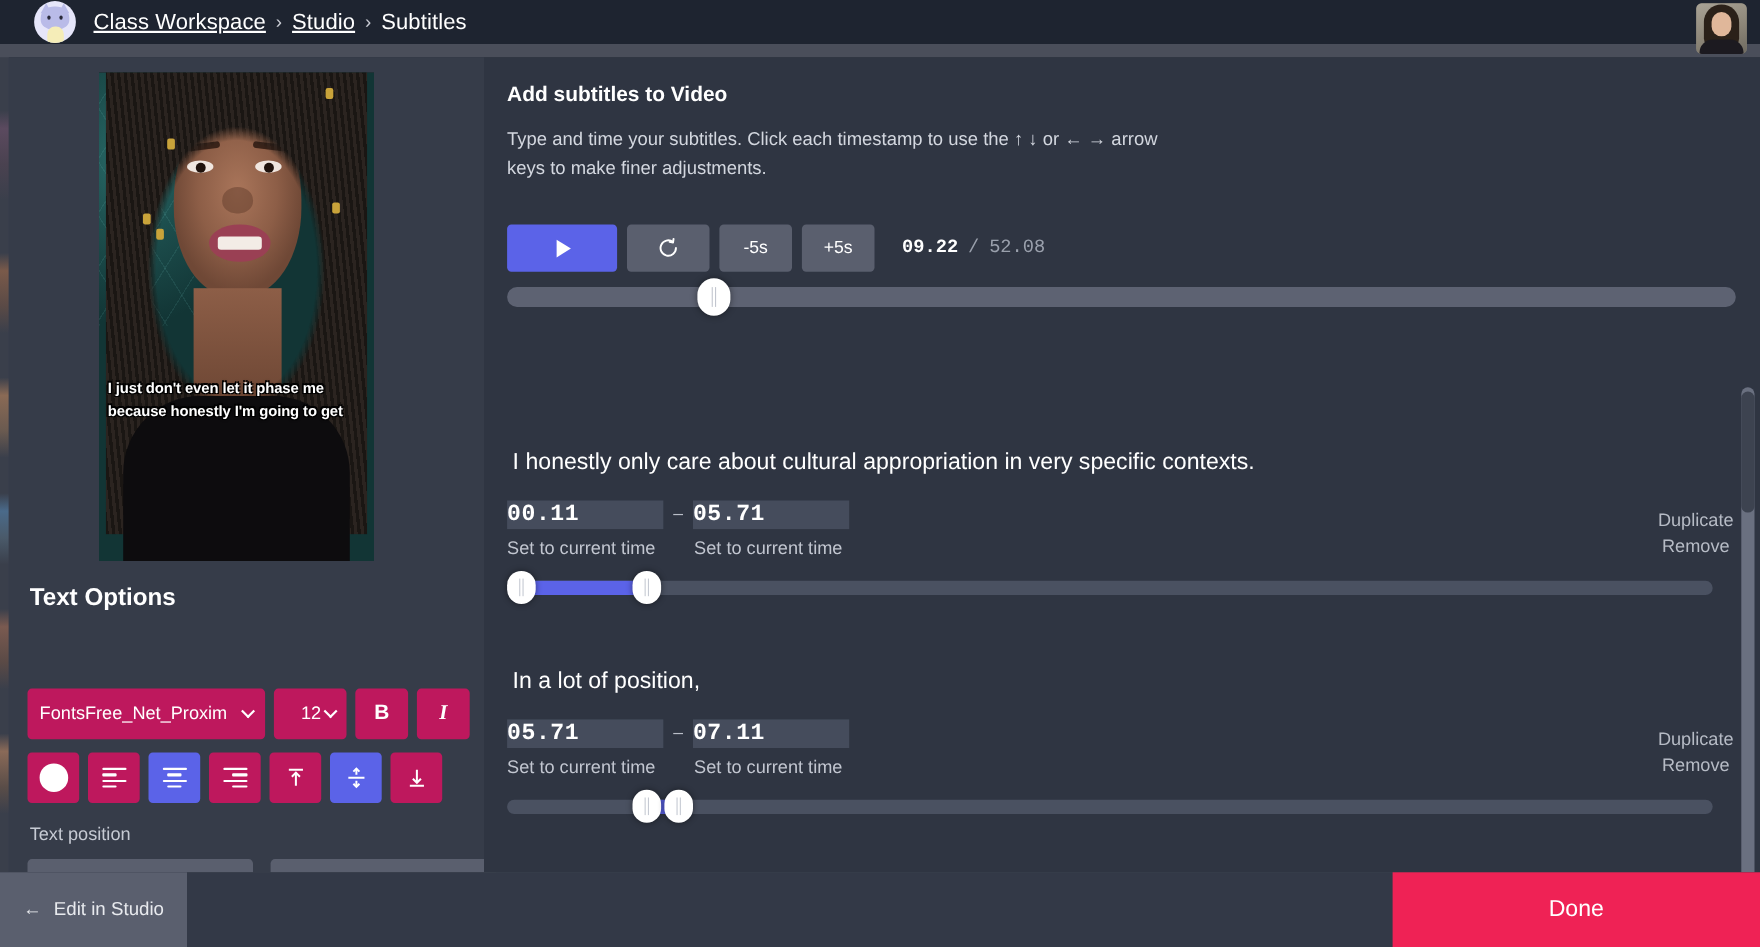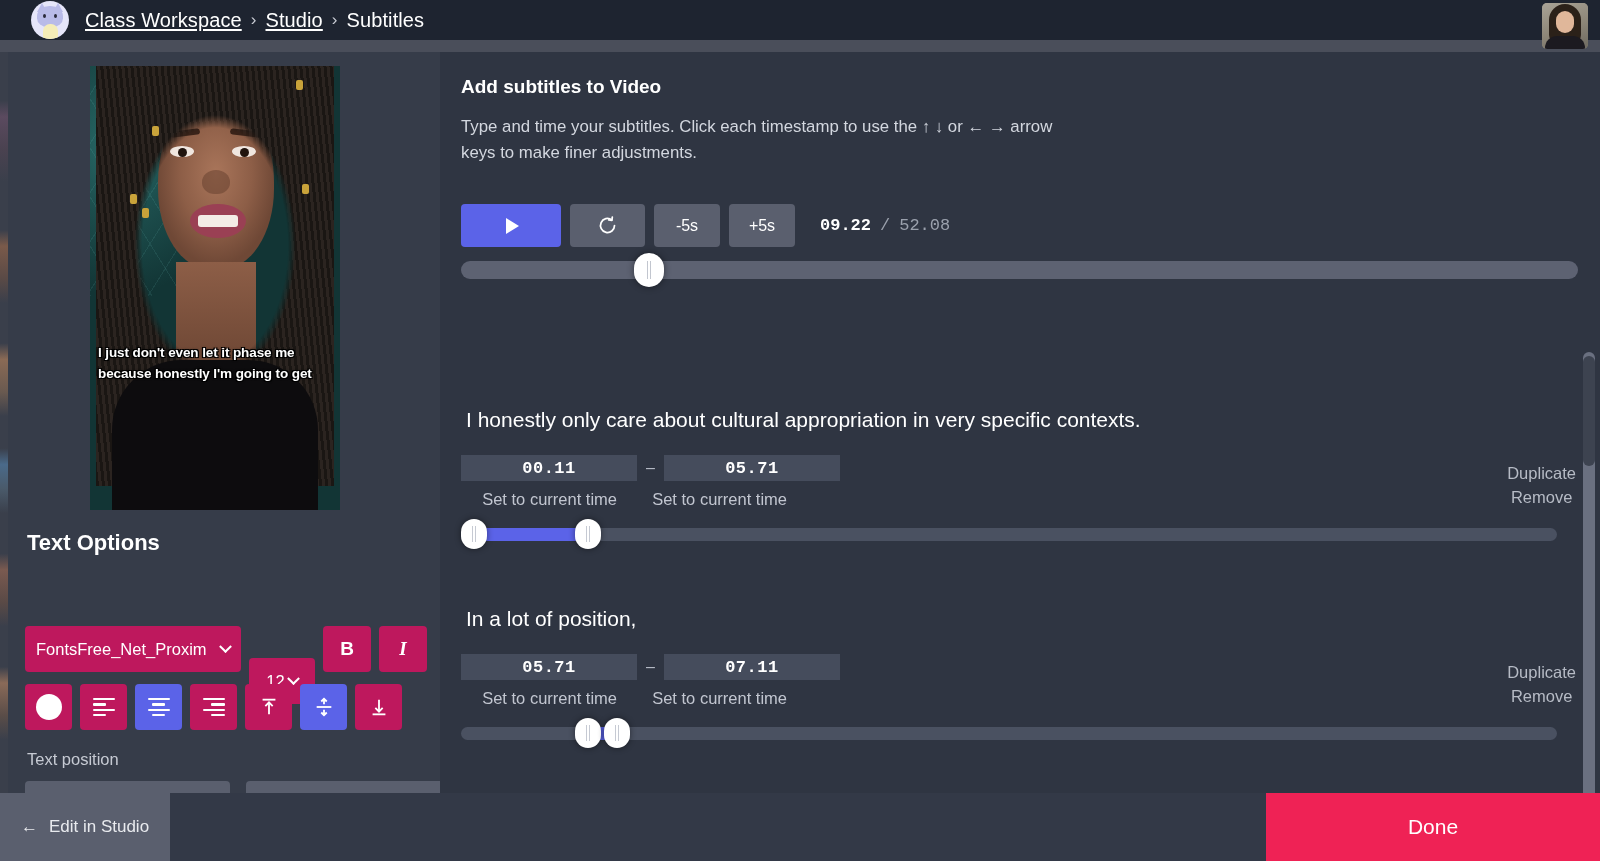--- a/index.html
+++ b/index.html
@@ -285,24 +285,23 @@
   #font-family-select {
     width: 216px;
     padding: 0 11px;
     justify-content: space-between;
     font-size: 16.5px;
     font-weight: 500;
   }
   #font-size-select {
     width: 66px;
     padding: 0 10px;
-    justify-content: center;
+    justify-content: flex-end;
     font-size: 16.5px;
     font-weight: 500;
-    margin-top: 32px;
   }
   .chev {
     display: inline-block;
     width: 9px; height: 9px;
     border-right: 2.2px solid #ffffff;
     border-bottom: 2.2px solid #ffffff;
     transform: rotate(45deg) translate(-2px,-2px);
     flex: 0 0 auto;
     margin-left: 4px;
   }
@@ -450,39 +449,38 @@
   .sub-item { position: absolute; left: 0; width: 1160px; }
   .sub-text {
     position: absolute;
     left: 26px;
     font-size: 21px;
     color: #ffffff;
     white-space: nowrap;
   }
   .time-row { position: absolute; left: 21px; display: flex; align-items: center; gap: 9px; }
   .time-field {
-    width: 176px; height: 26px;
+    width: 142px; height: 26px;
     background: #454c5c;
     border: none;
     color: #ffffff;
     font-family: "Liberation Mono", monospace;
-    font-size: 17px;
+    font-size: 21px;
     font-weight: bold;
-    text-align: center;
     letter-spacing: .5px;
     cursor: pointer;
   }
   .dash { color: #b9bec8; font-size: 16px; }
   .setrow { position: absolute; left: 21px; display: flex; gap: 20px; }
   .set-link {
     font-size: 16.5px;
     color: #c2c6d0;
     cursor: pointer;
     width: 156px;
-    text-align: right;
+    text-align: left;
   }
   .set-link:nth-child(2) { margin-left: -6px; }
   .range-wrap {
     position: absolute;
     left: 21px;
     width: 1096px; height: 13px;
     background: #4a5161;
     border-radius: 7px;
   }
   .range-fill {

